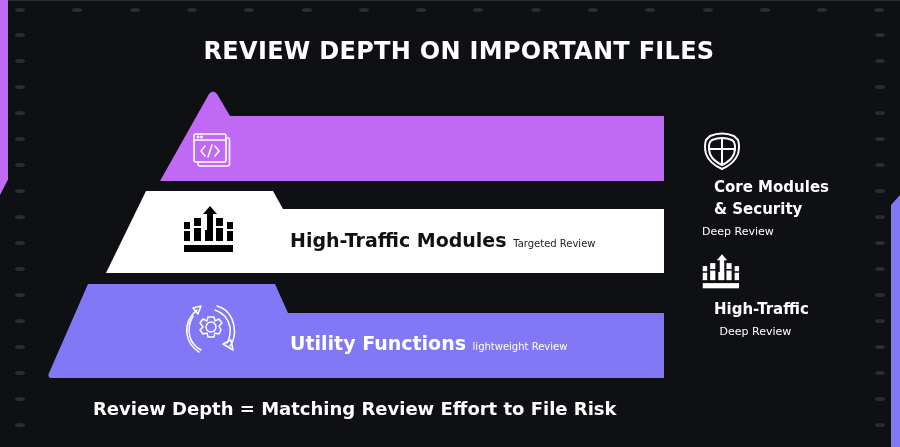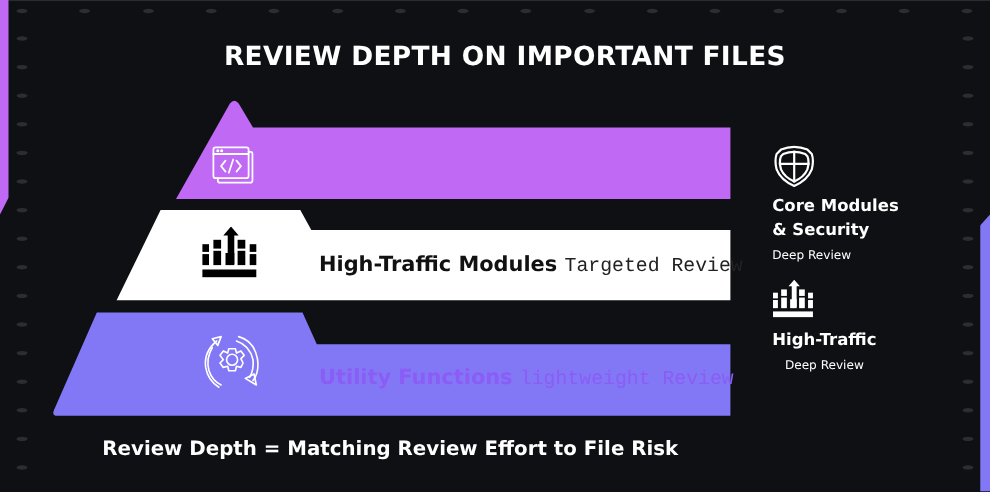--- a/index.html
+++ b/index.html
@@ -59,51 +59,51 @@
       color: #ffffff;
     }
     .pyramid { position: absolute; left: 0; top: 0; width: 900px; height: 447px; }
     .tier-text {
       position: absolute;
       font-weight: bold;
       white-space: nowrap;
     }
     .tier-text .sub {
       font-weight: normal;
-      font-size: 18px;
-      font-family: Liberation Mono, monospace;
+      font-size: 10px;
     }
     .t1-text {
       left: 291px; top: 124px;
       font-size: 19px;
       line-height: 27px;
       color: #ffffff;
       white-space: normal;
       width: 370px;
     }
     .t2-text {
       left: 290px; top: 229px;
       font-size: 19px;
       color: #111111;
     }
     .t2-text .sub { color: #222222; }
     .t3-text {
       left: 290px; top: 332px;
       font-size: 19px;
-      color: #8b5cf6;
+      color: #ffffff;
     }
     .icon-box { position: absolute; }
     .legend {
       position: absolute;
     }
     .legend-title {
       font-weight: bold;
       font-size: 15px;
       line-height: 22px;
       color: #ffffff;
+      margin-left: 12px;
     }
     .legend-sub {
       font-size: 11px;
       color: #ffffff;
       margin-top: 5px;
     }
     .footer {
       position: absolute;
       left: 93px; top: 398px;
       font-weight: bold;

